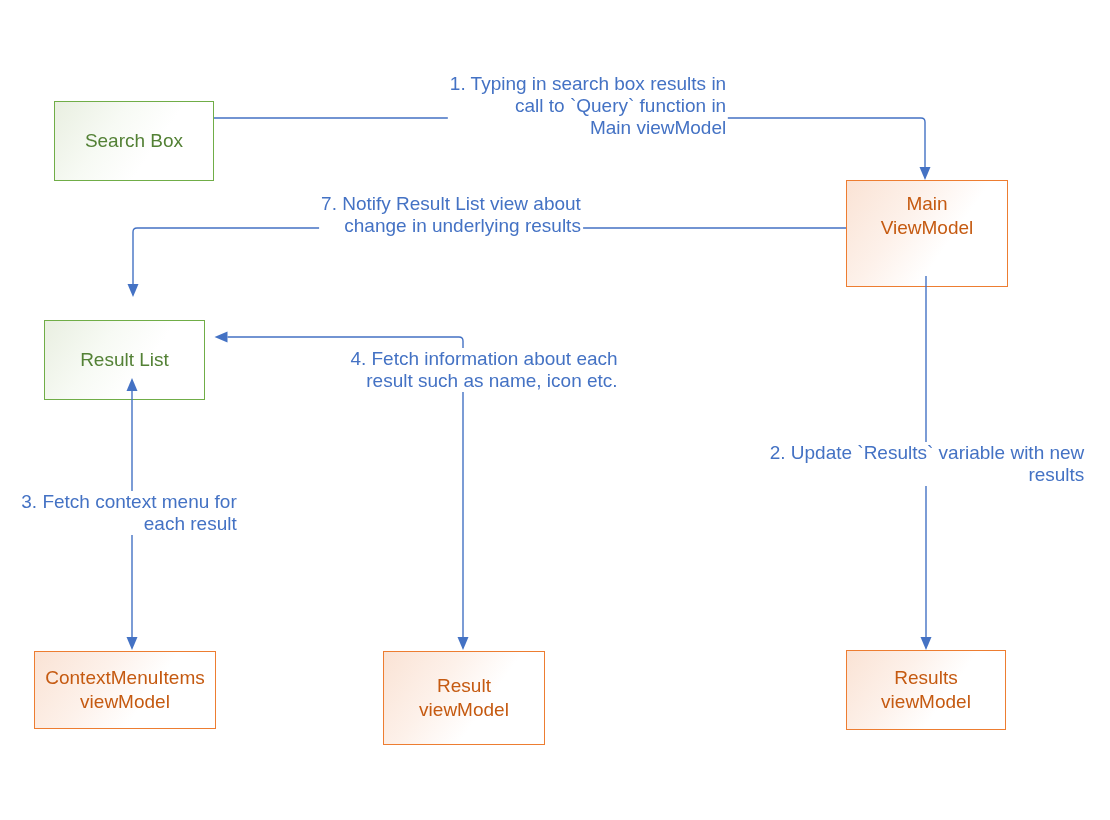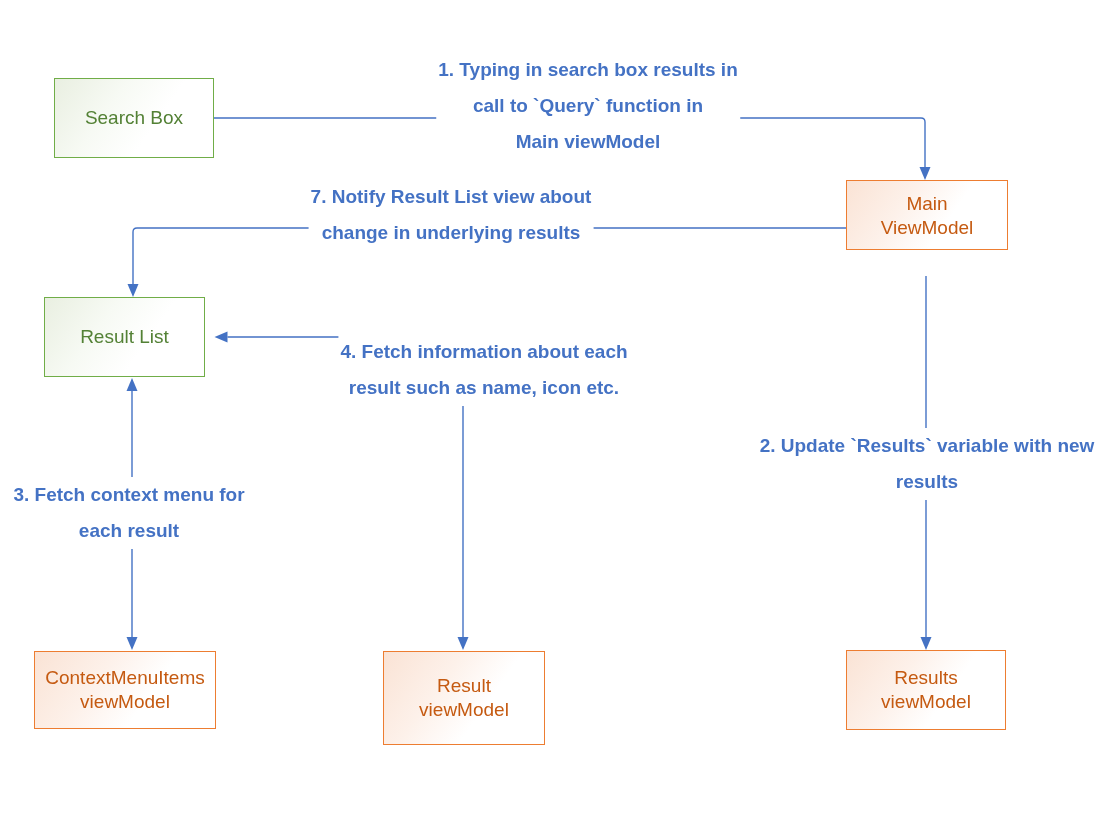--- a/index.html
+++ b/index.html
@@ -2,41 +2,41 @@
 <html><head>
 <meta charset="utf-8">
 <style>
   html,body{margin:0;padding:0;background:#fff;}
   #canvas{position:relative;width:1110px;height:820px;background:#fff;overflow:hidden;
           font-family:"Liberation Sans",sans-serif;}
   .node{position:absolute;box-sizing:border-box;display:flex;flex-direction:column;
         align-items:center;justify-content:center;text-align:center;
         font-size:19px;line-height:24px;white-space:pre-line;}
   .node.green{border:1.5px solid var(--green-border);color:var(--green-text);
-        background:linear-gradient(125deg,#e9efe1 0%,#f7faf4 35%,#ffffff 62%);}
+        background:linear-gradient(125deg,#e9efe1 0%,#f7faf4 35%,#ffffff 62%);margin-top:23px;}
   .node.orange{border:1.5px solid var(--orange-border);color:var(--orange-text);
         background:linear-gradient(125deg,#fae3d5 0%,#fdf1ea 35%,#ffffff 62%);}
   .node.top-text{justify-content:flex-start;padding-top:11px;}
   svg.wires{position:absolute;left:0;top:0;}
   .wire{stroke:var(--blue);stroke-width:1.4;fill:none;}
   .head{fill:var(--blue);stroke:none;}
   .ann{position:absolute;transform:translate(-50%,-50%);background:#fff;
-       color:var(--blue);font-size:19px;line-height:36px;text-align:center;
-       white-space:pre;padding:0 2px;font-weight:bold;}
+       color:var(--blue);font-size:19px;line-height:22px;text-align:right;
+       white-space:pre;padding:0 2px;}
 </style>
 </head>
 <body>
 
 <div id="canvas" style="--blue: #4472C4; --green-border: #70AD47; --green-text: #538135; --orange-border: #ED7D31; --orange-text: #C55A11;">
 
   <div class="node green" style="left:54px;top:78px;width:160px;height:80px">
     <span>Search Box</span>
   </div>
 
-  <div class="node orange top-text" style="left:846px;top:180px;width:162px;height:70px">
+  <div class="node orange top-text" style="left:846px;top:180px;width:162px;height:107px">
     <span>Main
 ViewModel</span>
   </div>
 
   <div class="node green" style="left:44px;top:297px;width:161px;height:80px">
     <span>Result List</span>
   </div>
 
   <div class="node orange" style="left:34px;top:651px;width:182px;height:78px">
     <span>ContextMenuItems

